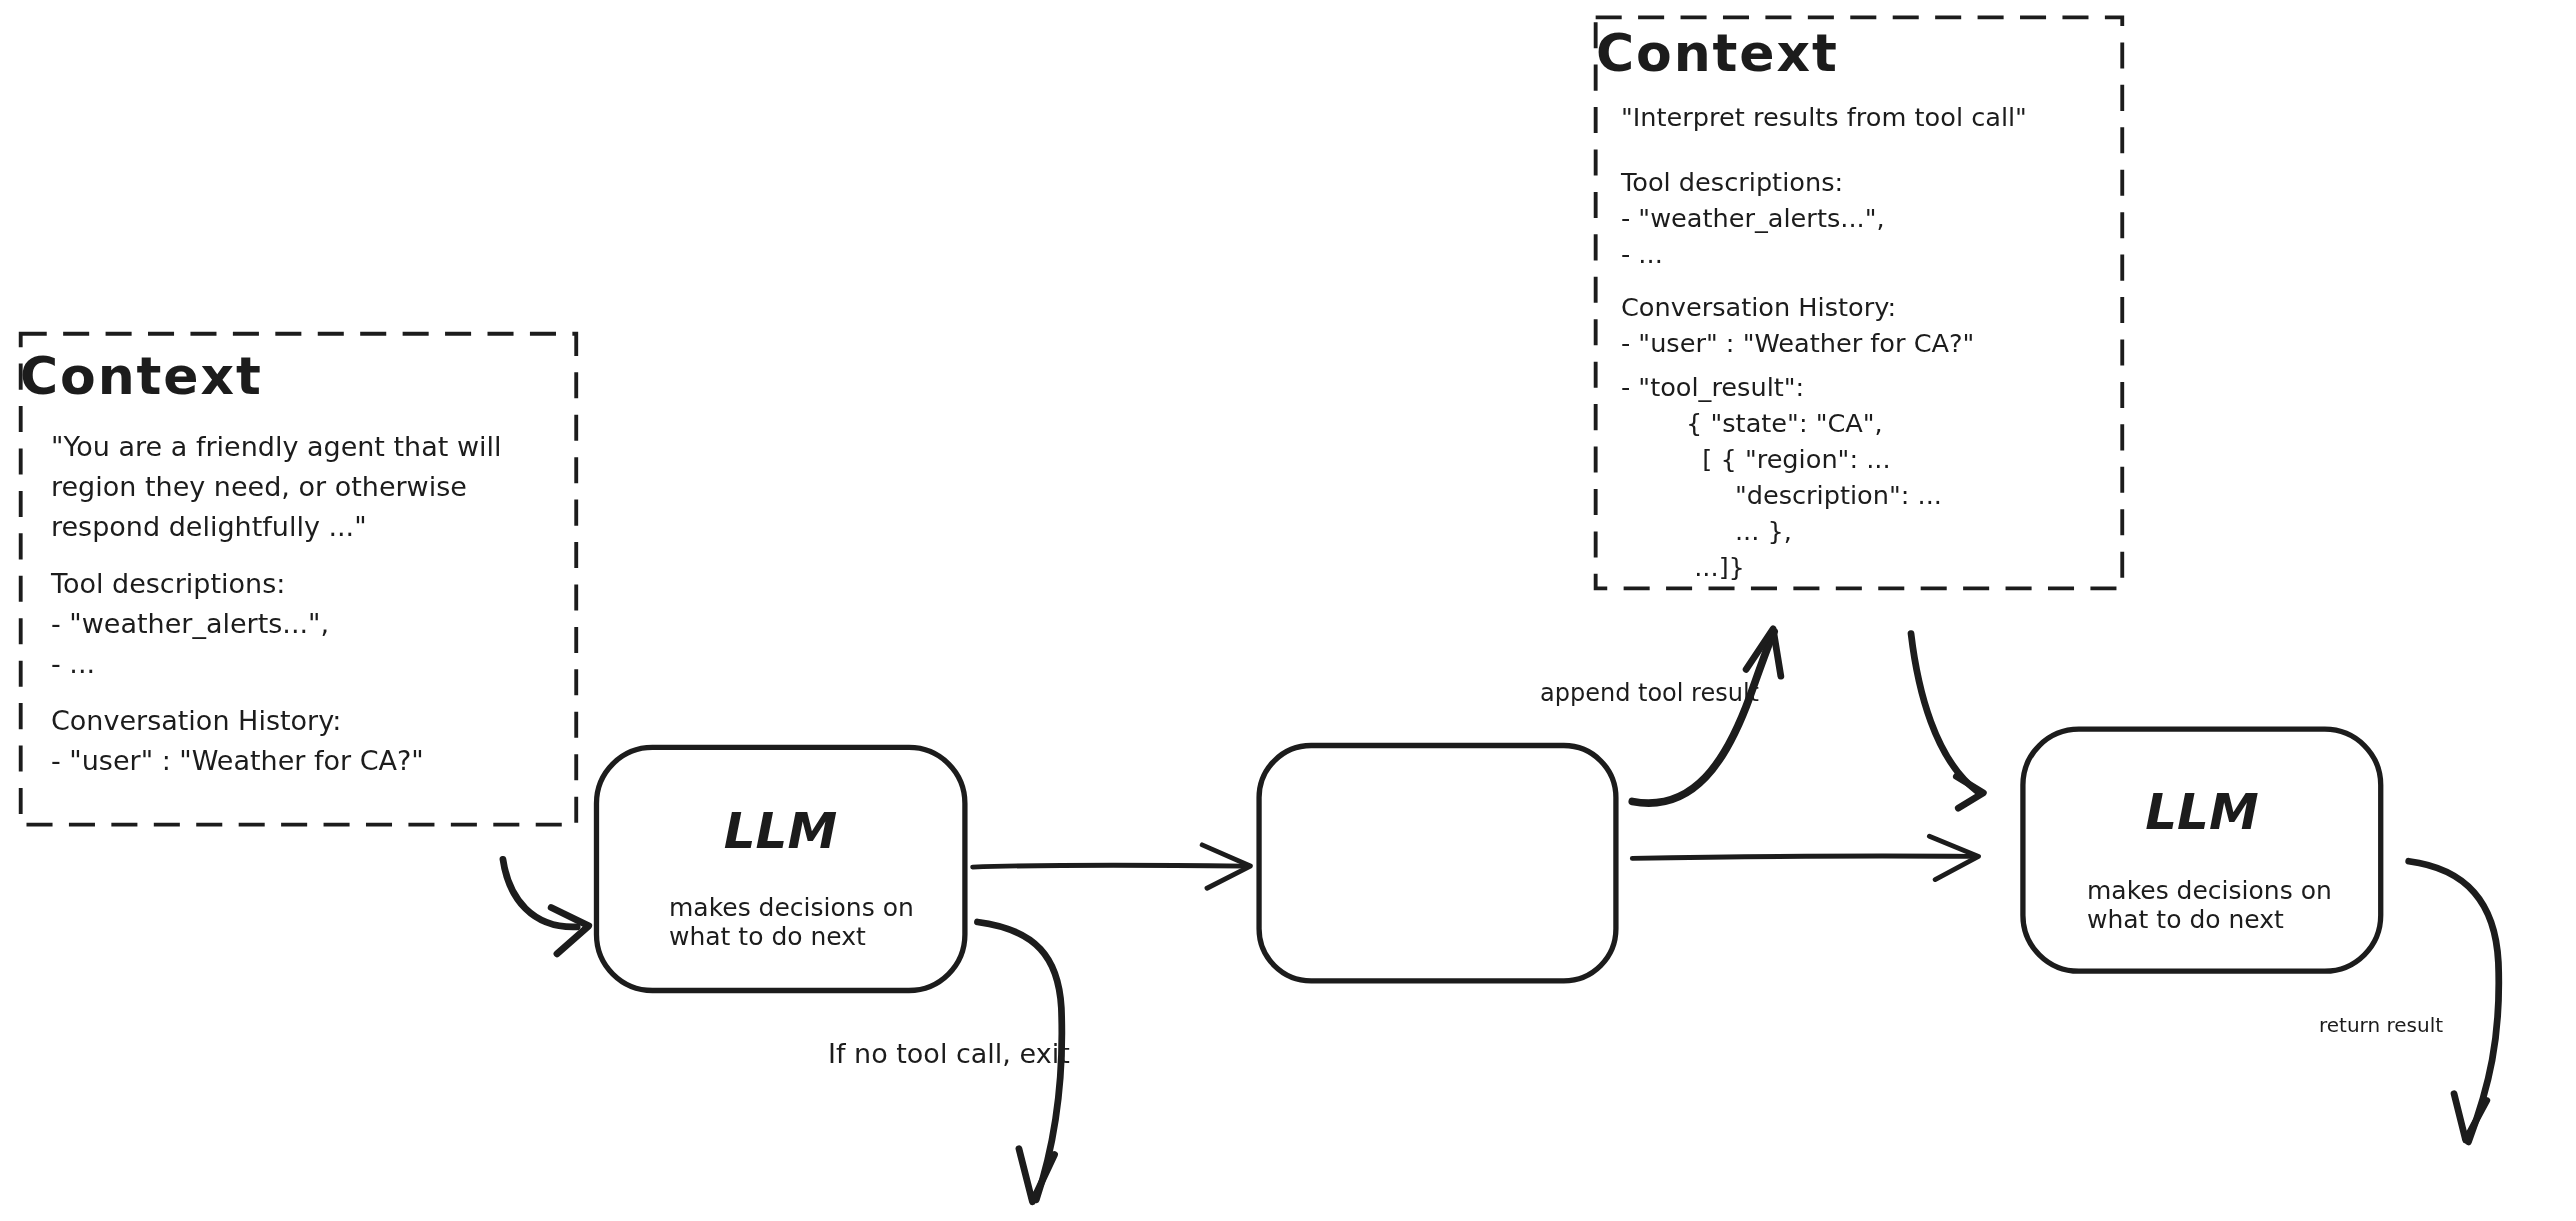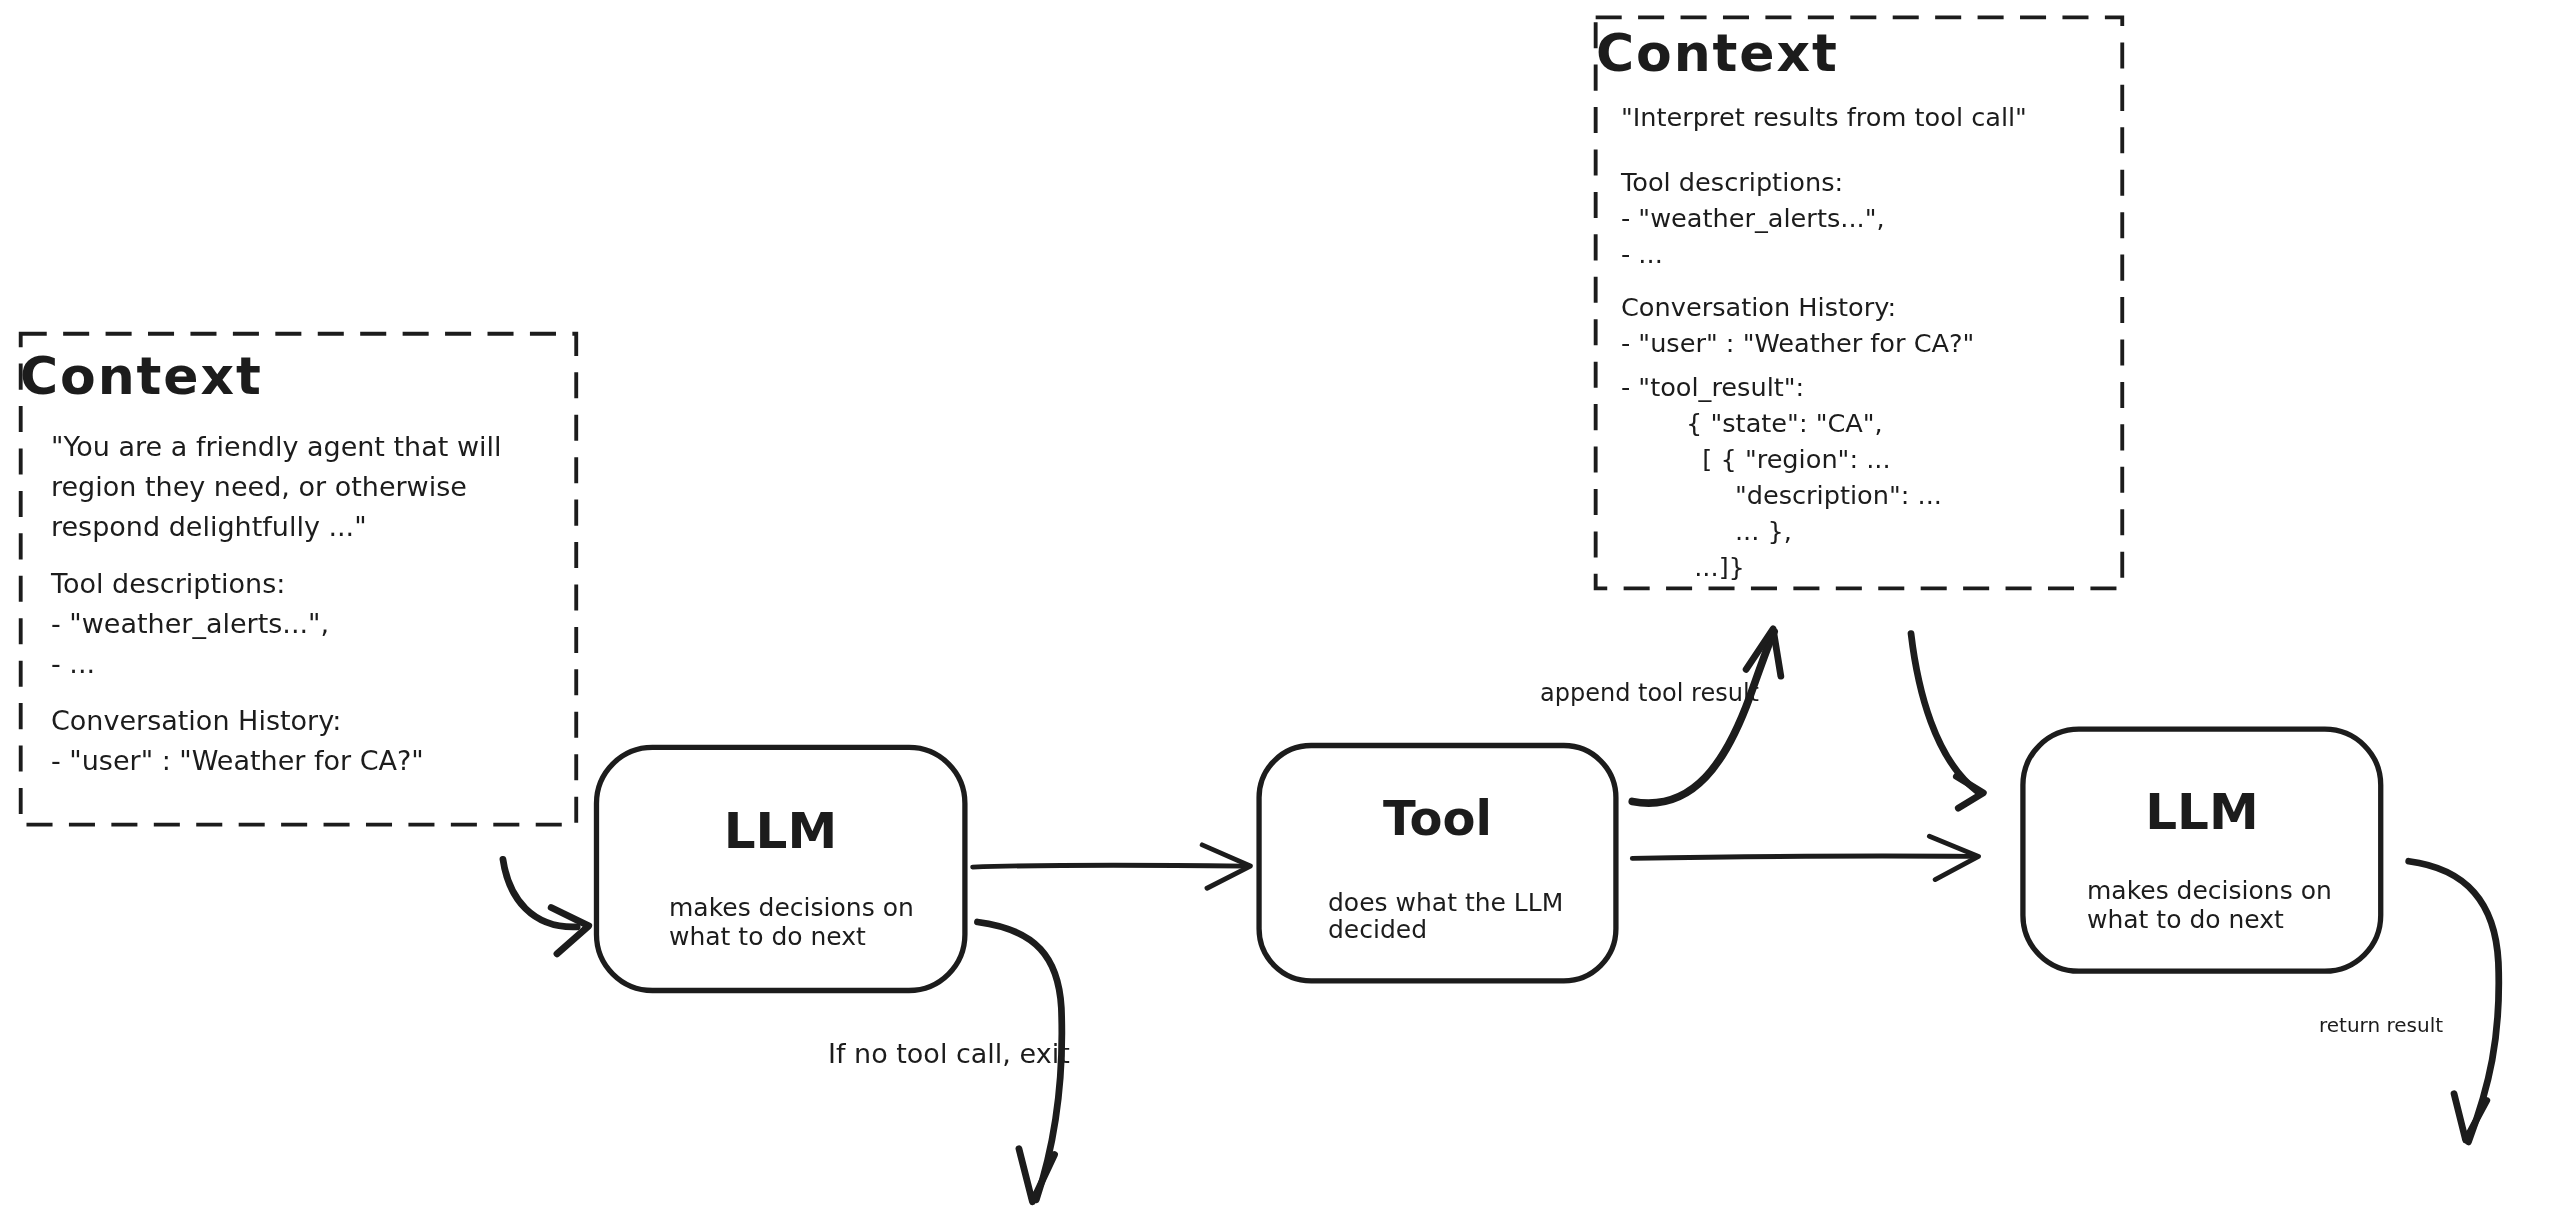--- a/index.html
+++ b/index.html
@@ -33,21 +33,21 @@
   .ctx-right .ctx-title { margin-top:5.8px; font-size:52px; line-height:60px; }
   .ctx-right .ctx-body  { margin:15.4px 9.6px 0 25px; font-size:25.6px; line-height:36px; }
   .ctx-right .para-gap-lg { margin:0 0 29px 0; }
   .ctx-right .para-gap-md { margin:0 0 17.4px 0; }
   .ctx-right .para-gap-sm { margin:0 0 7.7px 0; }
   .line { white-space:pre; }
 
   
   .node { position:absolute; }
   .node-title { text-align:center; font-weight:700; }
-  .llm-title  { font-size:50px; }
+  .llm-title  { font-style:italic; font-size:50px; }
   .tool-title { font-size:48px; }
   .node-sub { position:absolute; font-size:25px; line-height:29px; }
   #llm1 { left:596px;  top:748px; width:369px; height:243px; }
   #llm1 .node-title { margin-top:54px; }
   #llm1 .node-sub   { left:73px; top:145px; }
   #tool { left:1259px; top:746px; width:357px; height:235px; }
   #tool .node-title { margin-top:44px; }
   #tool .node-sub   { left:69px; top:143px; line-height:27px; }
   #llm2 { left:2023px; top:729px; width:358px; height:242px; }
   #llm2 .node-title { margin-top:54px; }
@@ -166,27 +166,20 @@
   </section>
 
   <div class="node" id="llm1">
     <div class="node-title llm-title">LLM</div>
     <div class="node-sub">
       <div class="line">makes decisions on</div>
       <div class="line">what to do next</div>
     </div>
   </div>
 
-  <div class="node" id="tool">
-    <div class="node-title tool-title">Tool</div>
-    <div class="node-sub">
-      <div class="line">does what the LLM</div>
-      <div class="line">decided</div>
-    </div>
-  </div>
 
   <div class="node" id="llm2">
     <div class="node-title llm-title">LLM</div>
     <div class="node-sub">
       <div class="line">makes decisions on</div>
       <div class="line">what to do next</div>
     </div>
   </div>
 
   <div class="edge-label" id="lbl-append">append tool result</div>

